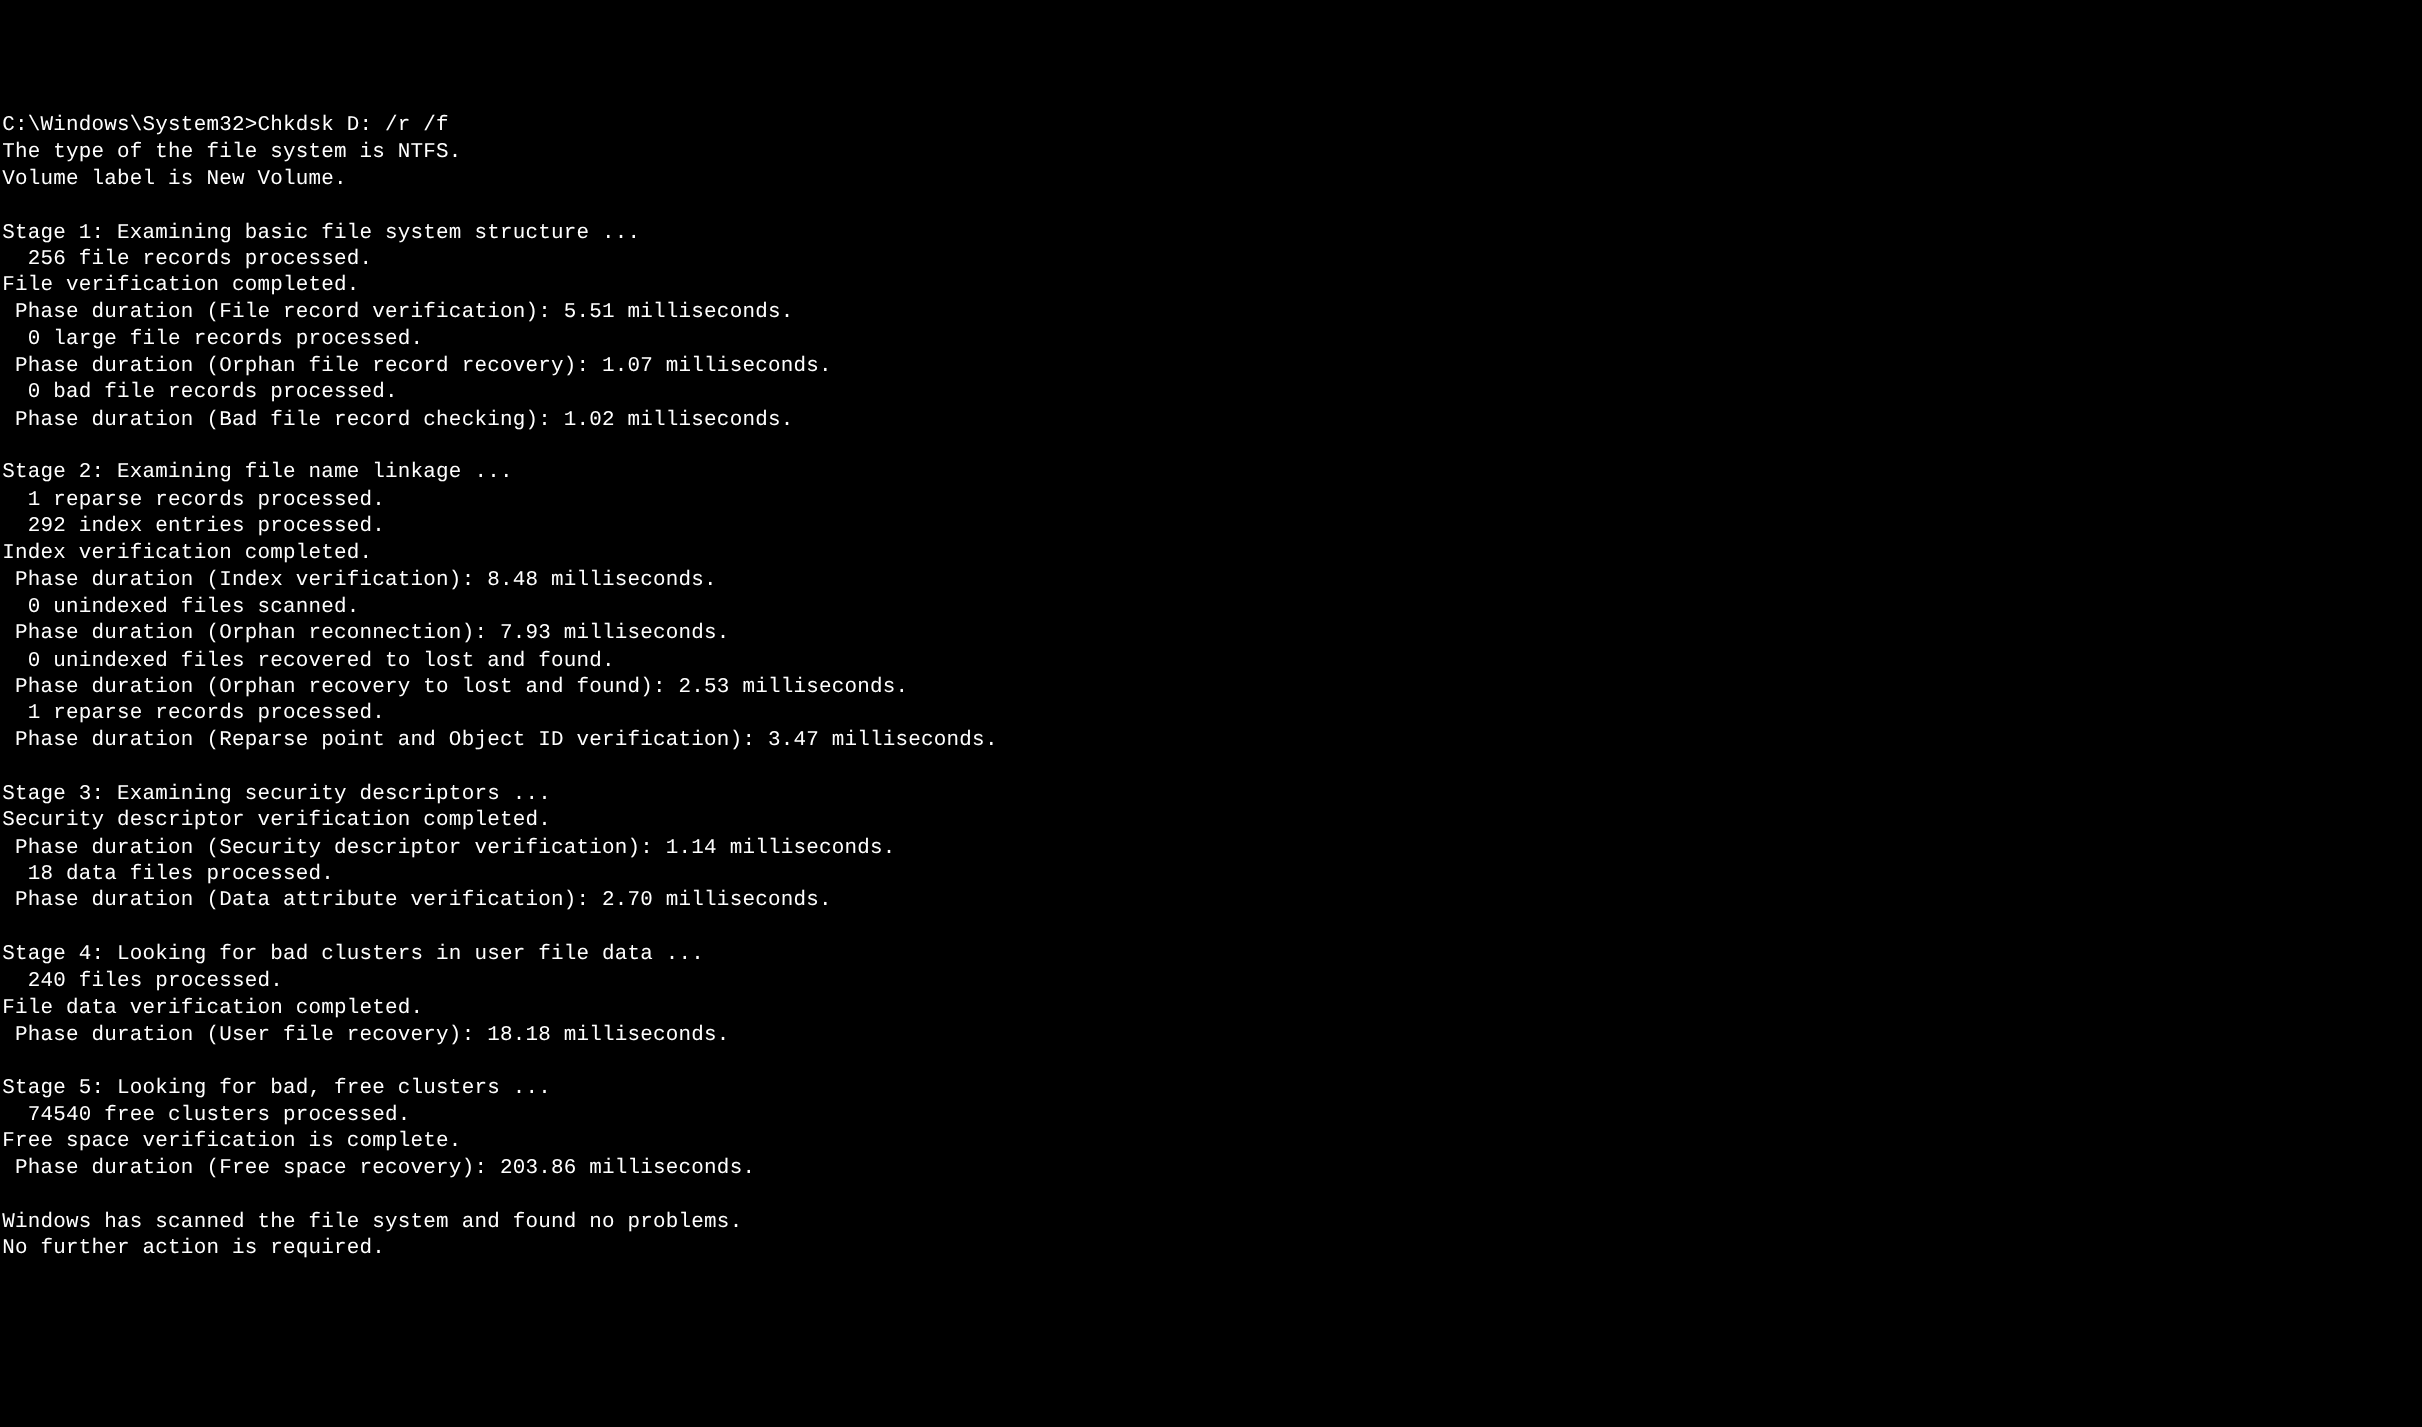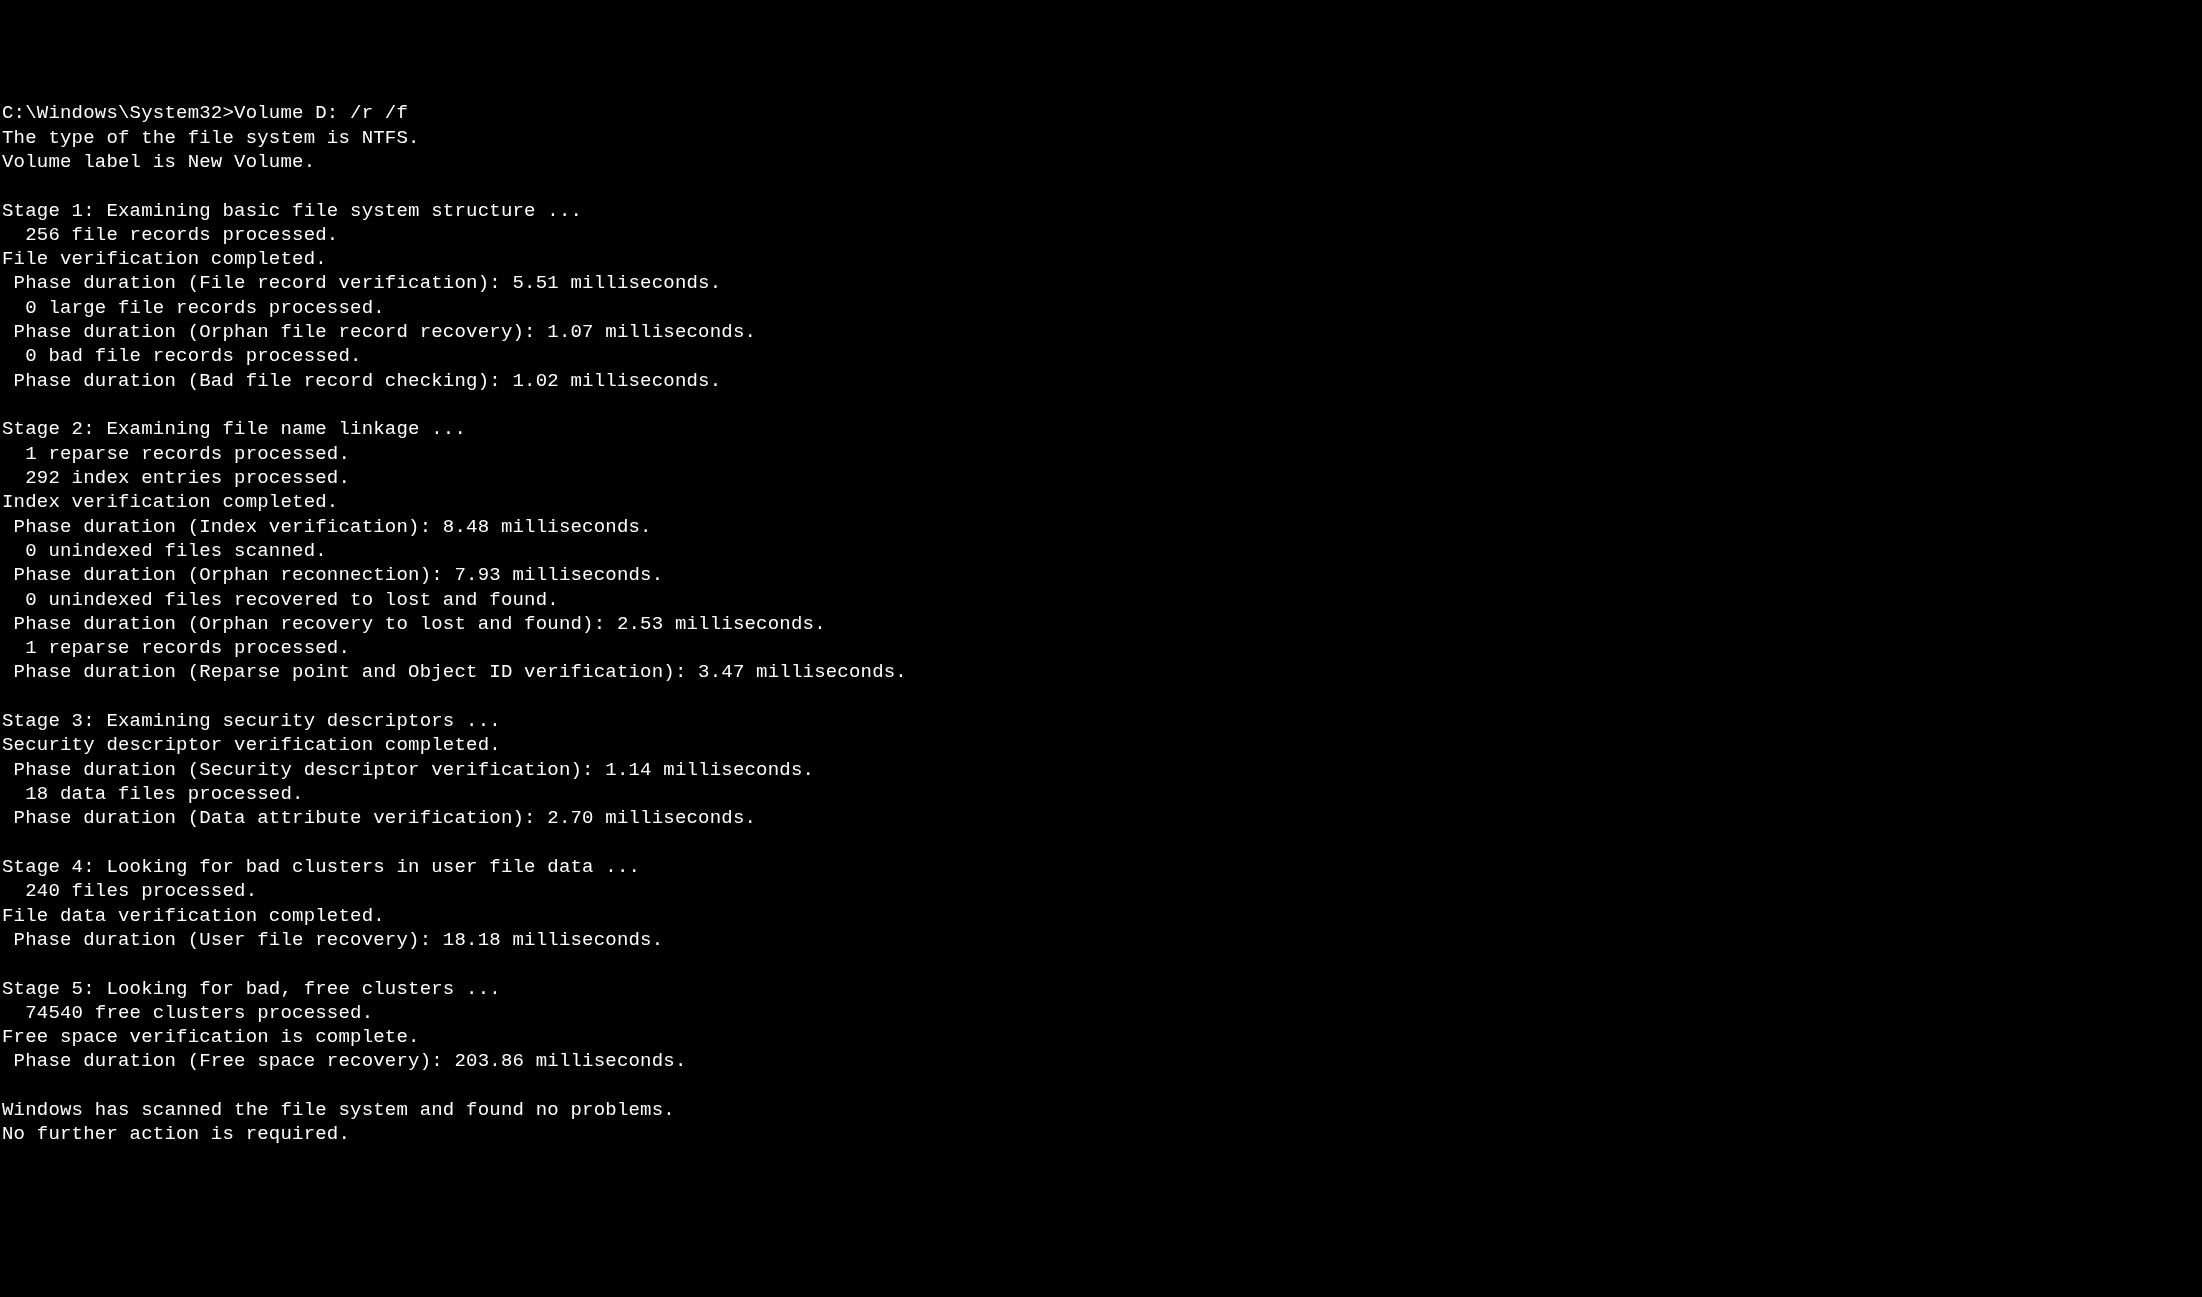--- a/index.html
+++ b/index.html
@@ -22,21 +22,21 @@
     }
     .prompt-line {
       display: inline;
     }
   </style>
 </head>
 <body>
 
 
 
-<div class="terminal"><span class="prompt-line"><span>C:\Windows\System32&gt;</span><span>Volume D: /r /f</span></span>
+<div class="terminal"><span class="prompt-line"><span>C:\Windows\System32&gt;</span><span>Chkdsk D: /r /f</span></span>
 <div id="output">The type of the file system is NTFS.
 Volume label is New Volume.
 
 Stage 1: Examining basic file system structure ...
   256 file records processed.
 File verification completed.
  Phase duration (File record verification): 5.51 milliseconds.
   0 large file records processed.
  Phase duration (Orphan file record recovery): 1.07 milliseconds.
   0 bad file records processed.

